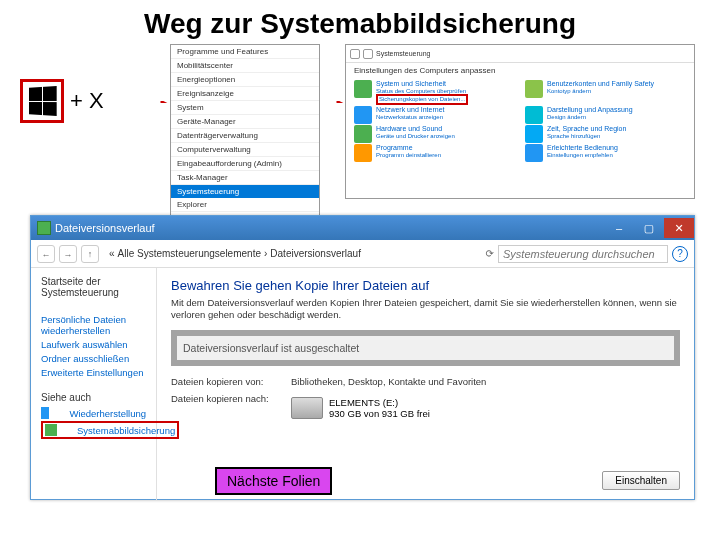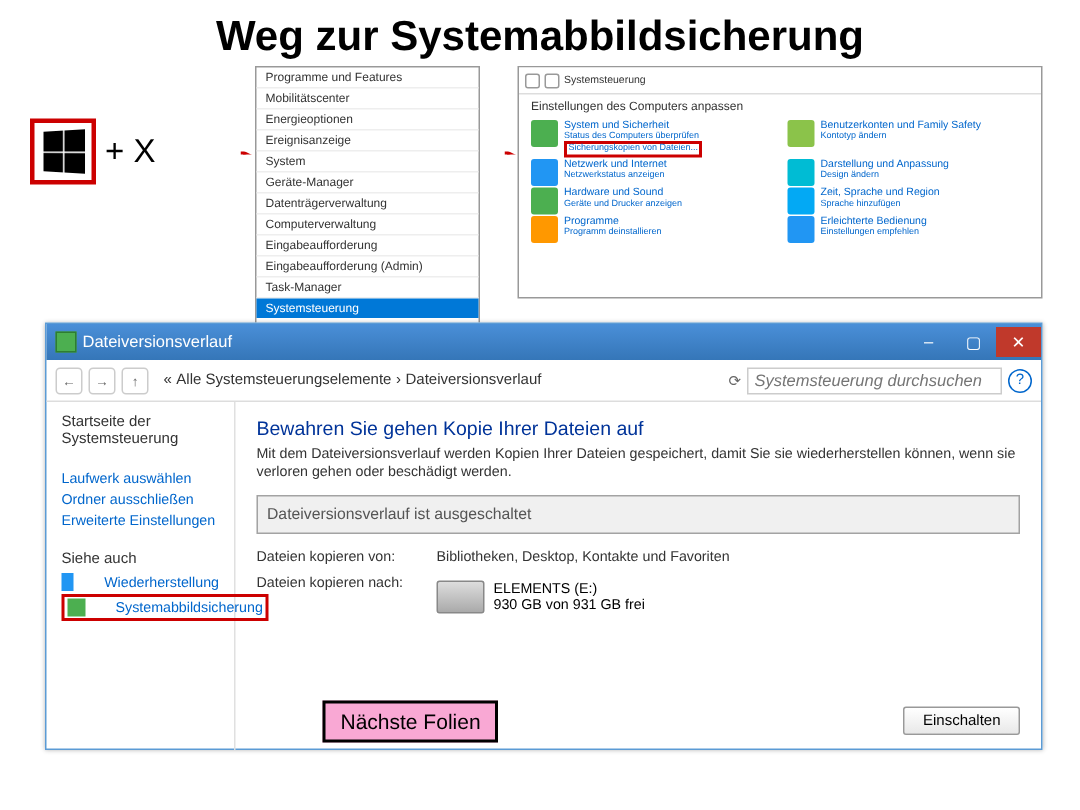--- a/index.html
+++ b/index.html
@@ -47,30 +47,30 @@
 .fv-side-hdr{color:#333;margin-bottom:4px}
 .fv-side-link{color:#0066cc;margin-bottom:3px;cursor:pointer;font-size:9.5px}
 .fv-side-sep{height:12px}
 .fv-side-also{color:#333;font-size:10px;margin-top:14px;margin-bottom:4px}
 .fv-side-item{display:flex;align-items:center;gap:20px;font-size:9.5px;color:#0066cc;margin-bottom:2px}
 .fv-side-hl{border:2px solid #c00;padding:1px 2px;display:inline-flex}
 .sm-icon{width:12px;height:12px}
 .fv-main{flex:1;padding:10px 14px;font-size:10px;position:relative}
 .fv-main-title{font-size:13px;color:#003399;margin-bottom:4px}
 .fv-main-desc{font-size:9.5px;color:#333;margin-bottom:8px;line-height:1.3}
-.fv-status-box{background:#f0f0f0;border:1px solid #a3a3a3;padding:6px;margin-bottom:10px}
+.fv-status-box{background:#f0f0f0;border:6px solid #a3a3a3;padding:6px;margin-bottom:10px}
 .fv-status-title{font-size:10.5px;color:#555}
 .fv-row{display:flex;margin-bottom:6px;font-size:9.5px}
 .fv-row-label{width:120px;color:#333}
 .fv-row-val{color:#333}
 .fv-drive{display:flex;gap:6px;margin-top:4px}
 .fv-drive-icon{width:32px;height:22px;background:linear-gradient(#ddd,#aaa);border:1px solid #888;border-radius:2px}
 .fv-drive-txt{font-size:9.5px;line-height:1.2}
 .fv-btn{position:absolute;right:14px;bottom:10px;padding:3px 12px;border:1px solid #999;background:linear-gradient(#fff,#e8e8e8);font-size:10px;border-radius:2px}
-.next-label{position:absolute;left:215px;top:467px;background:#f9a8d4;border:2px solid #000;padding:4px 10px;font-size:14px;z-index:10}
+.next-label{position:absolute;left:215px;top:467px;background:#d946ef;border:2px solid #000;padding:4px 10px;font-size:14px;z-index:10}
 </style>
 </head>
 <body>
 
 <div class="title">Weg zur Systemabbildsicherung</div>
 
 <div class="top-row">
   <div class="winx">
     <div class="win-key">
       <div class="win-logo">
@@ -90,21 +90,20 @@
 
   <div class="menu1">
     <div class="menu1-item">Programme und Features</div>
     <div class="menu1-item">Mobilitätscenter</div>
     <div class="menu1-item">Energieoptionen</div>
     <div class="menu1-item">Ereignisanzeige</div>
     <div class="menu1-item">System</div>
     <div class="menu1-item">Geräte-Manager</div>
     <div class="menu1-item">Datenträgerverwaltung</div>
     <div class="menu1-item">Computerverwaltung</div>
-    <div class="menu1-item">Eingabeaufforderung</div>
     <div class="menu1-item">Eingabeaufforderung (Admin)</div>
     <div class="menu1-item">Task-Manager</div>
     <div class="menu1-hl">Systemsteuerung</div>
     <div class="menu1-item">Explorer</div>
     <div class="menu1-item">Suchen</div>
     <div class="menu1-item">Ausführen</div>
     <div class="menu1-item">Desktop</div>
   </div>
 
   <svg class="arrow arr2" width="24" height="10" style="top:57px">
@@ -209,20 +208,21 @@
       <span>Dateiversionsverlauf</span>
     </div>
     <span style="color:#666">⟳</span>
     <input class="fv-search" placeholder="Systemsteuerung durchsuchen" style="">
     <div class="fv-help">?</div>
   </div>
   <div class="fv-body">
     <div class="fv-sidebar">
       <div class="fv-side-hdr">Startseite der Systemsteuerung</div>
       <div class="fv-side-sep"></div>
+      <div class="fv-side-link">Persönliche Dateien wiederherstellen</div>
       <div class="fv-side-link">Laufwerk auswählen</div>
       <div class="fv-side-link">Ordner ausschließen</div>
       <div class="fv-side-link">Erweiterte Einstellungen</div>
       <div class="fv-side-also">Siehe auch</div>
       <div class="fv-side-item">
           <div class="sm-icon" style="background:#2196f3"></div>
           <span>Wiederherstellung</span>
         </div>
       <div class="fv-side-item fv-side-hl">
           <div class="sm-icon" style="background:#4caf50"></div>

